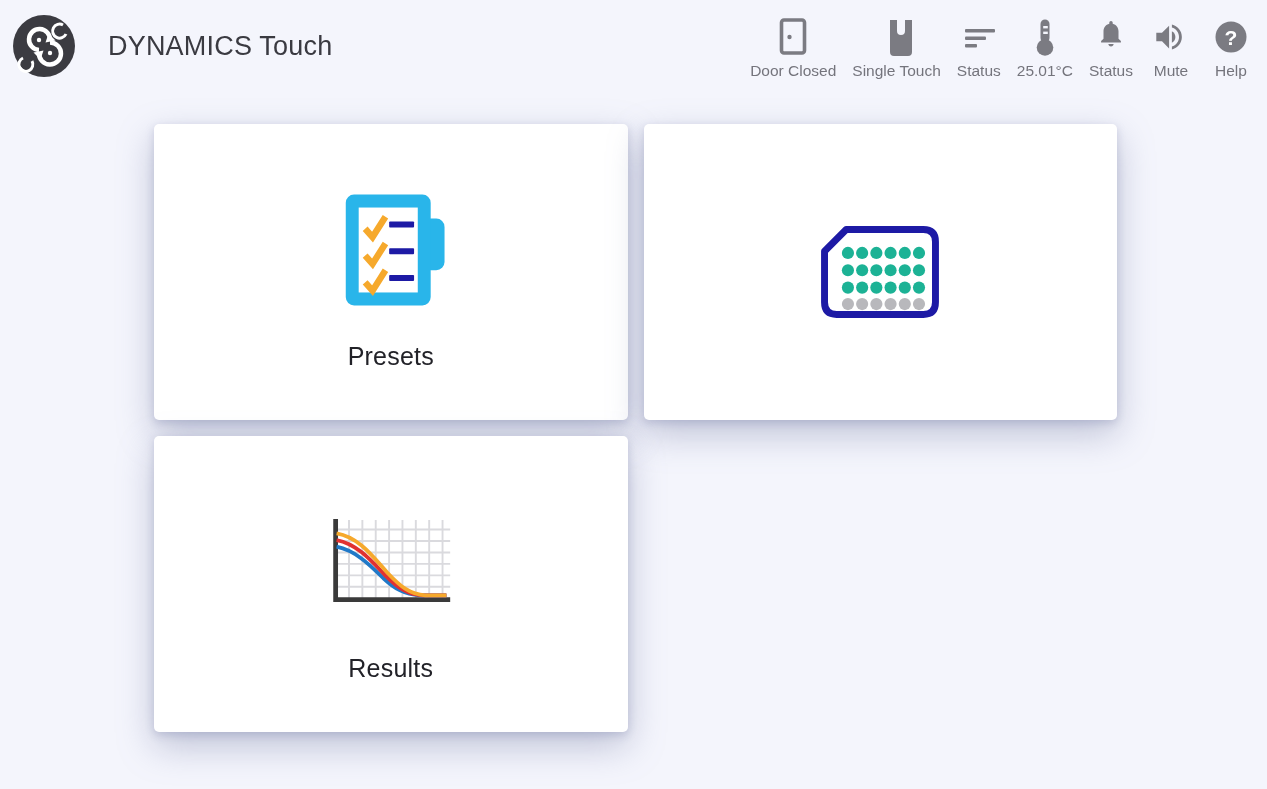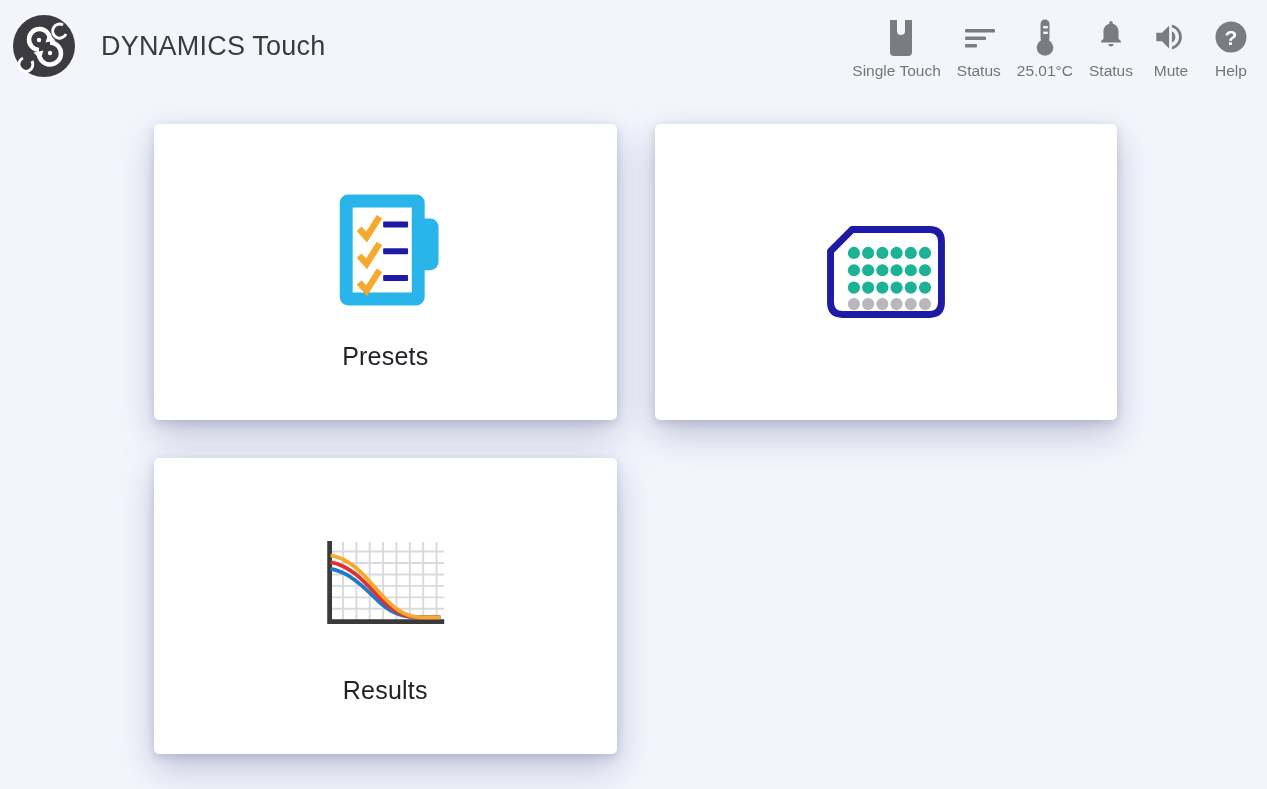--- a/index.html
+++ b/index.html
@@ -11,21 +11,21 @@
   }
 
   
   .header {
     height: 88px;
     display: flex;
     justify-content: space-between;
     align-items: flex-start;
     padding: 10px 14px 0 12px;
   }
-  .brand { display: flex; align-items: center; gap: 25px; padding-top: 4px; justify-content: space-between; }
+  .brand { display: flex; align-items: center; gap: 32px; padding-top: 4px; justify-content: space-between; }
   .brand-logo { width: 64px; height: 64px; display: block; }
   .brand-title {
     font-size: 27px;
     color: #3a3a41;
     letter-spacing: 0.2px;
     font-weight: 400;
   }
   .statusbar { display: flex; gap: 16px; align-items: flex-start; padding-top: 4px; }
   .status-item {
     display: flex; flex-direction: column; align-items: center;
@@ -41,21 +41,21 @@
     white-space: nowrap;
   }
   .gicon { fill: #7b7b82; stroke: none; }
 
   
   .grid {
     width: 963px;
     margin: 36px 150px 0 154px;
     display: grid;
     grid-template-columns: 1fr 1fr;
-    gap: 38px;
+    gap: 16px;
   }
   .card {
     background: #ffffff;
     height: 296px;
     border-radius: 5px;
     box-shadow: 0 3px 8px rgba(110, 118, 160, 0.28),
                 0 14px 36px rgba(110, 118, 160, 0.40);
     display: flex; flex-direction: column;
     align-items: center; justify-content: center;
     cursor: pointer;
@@ -87,20 +87,29 @@
       <path d="M51 11 a7 7 0 1 0 3 9" fill="none" stroke="#ffffff" stroke-width="3"></path>
       <path d="M11 44 a7 7 0 1 0 9 3" fill="none" stroke="#ffffff" stroke-width="3"></path>
       <circle cx="27" cy="26" r="2.2" fill="#ffffff"></circle>
       <circle cx="38" cy="39" r="2.2" fill="#ffffff"></circle>
     </svg>
     <div class="brand-title">DYNAMICS Touch</div>
   </div>
 
   <div class="statusbar">
 
+    <div class="status-item">
+      <div class="ibox">
+          <svg width="36" height="42" viewBox="0 0 36 42">
+        <rect x="6.5" y="4" width="23" height="33" rx="2.5" fill="none" stroke="#7b7b82" stroke-width="3.6"></rect>
+        <circle cx="14.5" cy="21" r="2.2" class="gicon"></circle>
+      </svg>
+        </div>
+      <div class="ilabel">Door Closed</div>
+    </div>
 
     <div class="status-item">
       <div class="ibox">
           <svg width="36" height="42" viewBox="0 0 36 42">
         <path class="gicon" d="M11 4 H18 V15 A4 4 0 0 0 26 15 V4 H33 V36 A4 4 0 0 1 29 40 H15 A4 4 0 0 1 11 36 Z"></path>
       </svg>
         </div>
       <div class="ilabel">Single Touch</div>
     </div>
 

